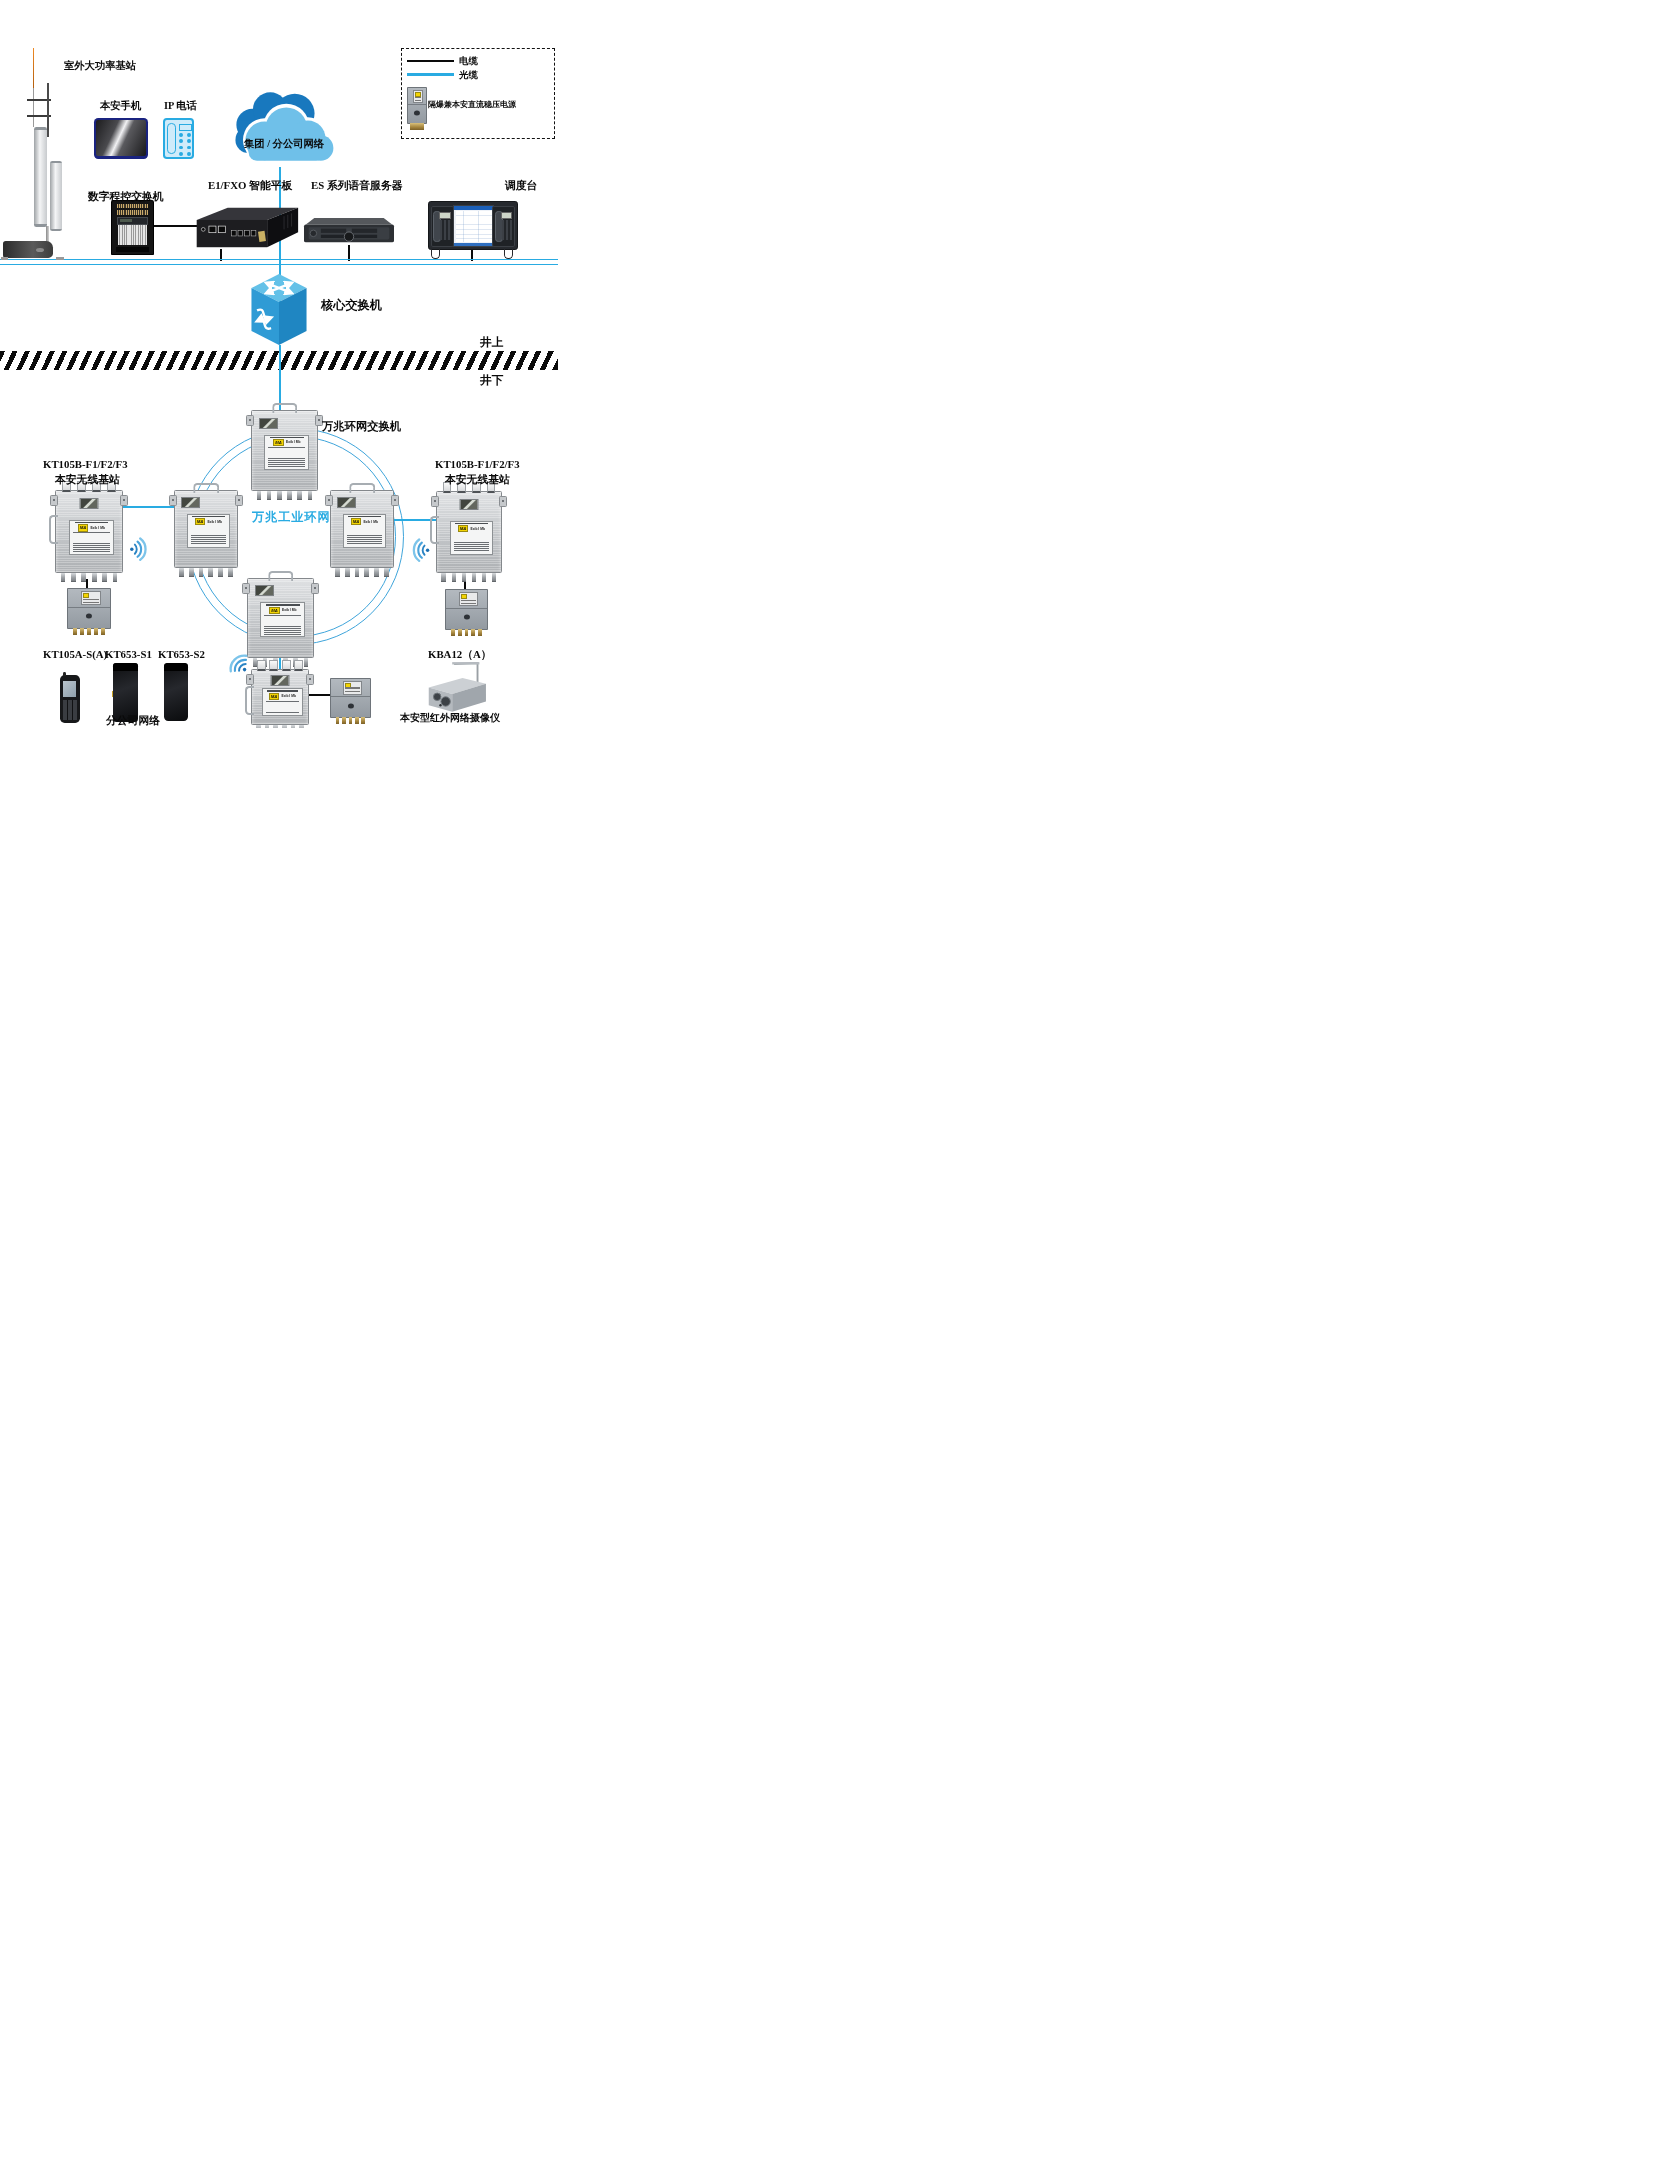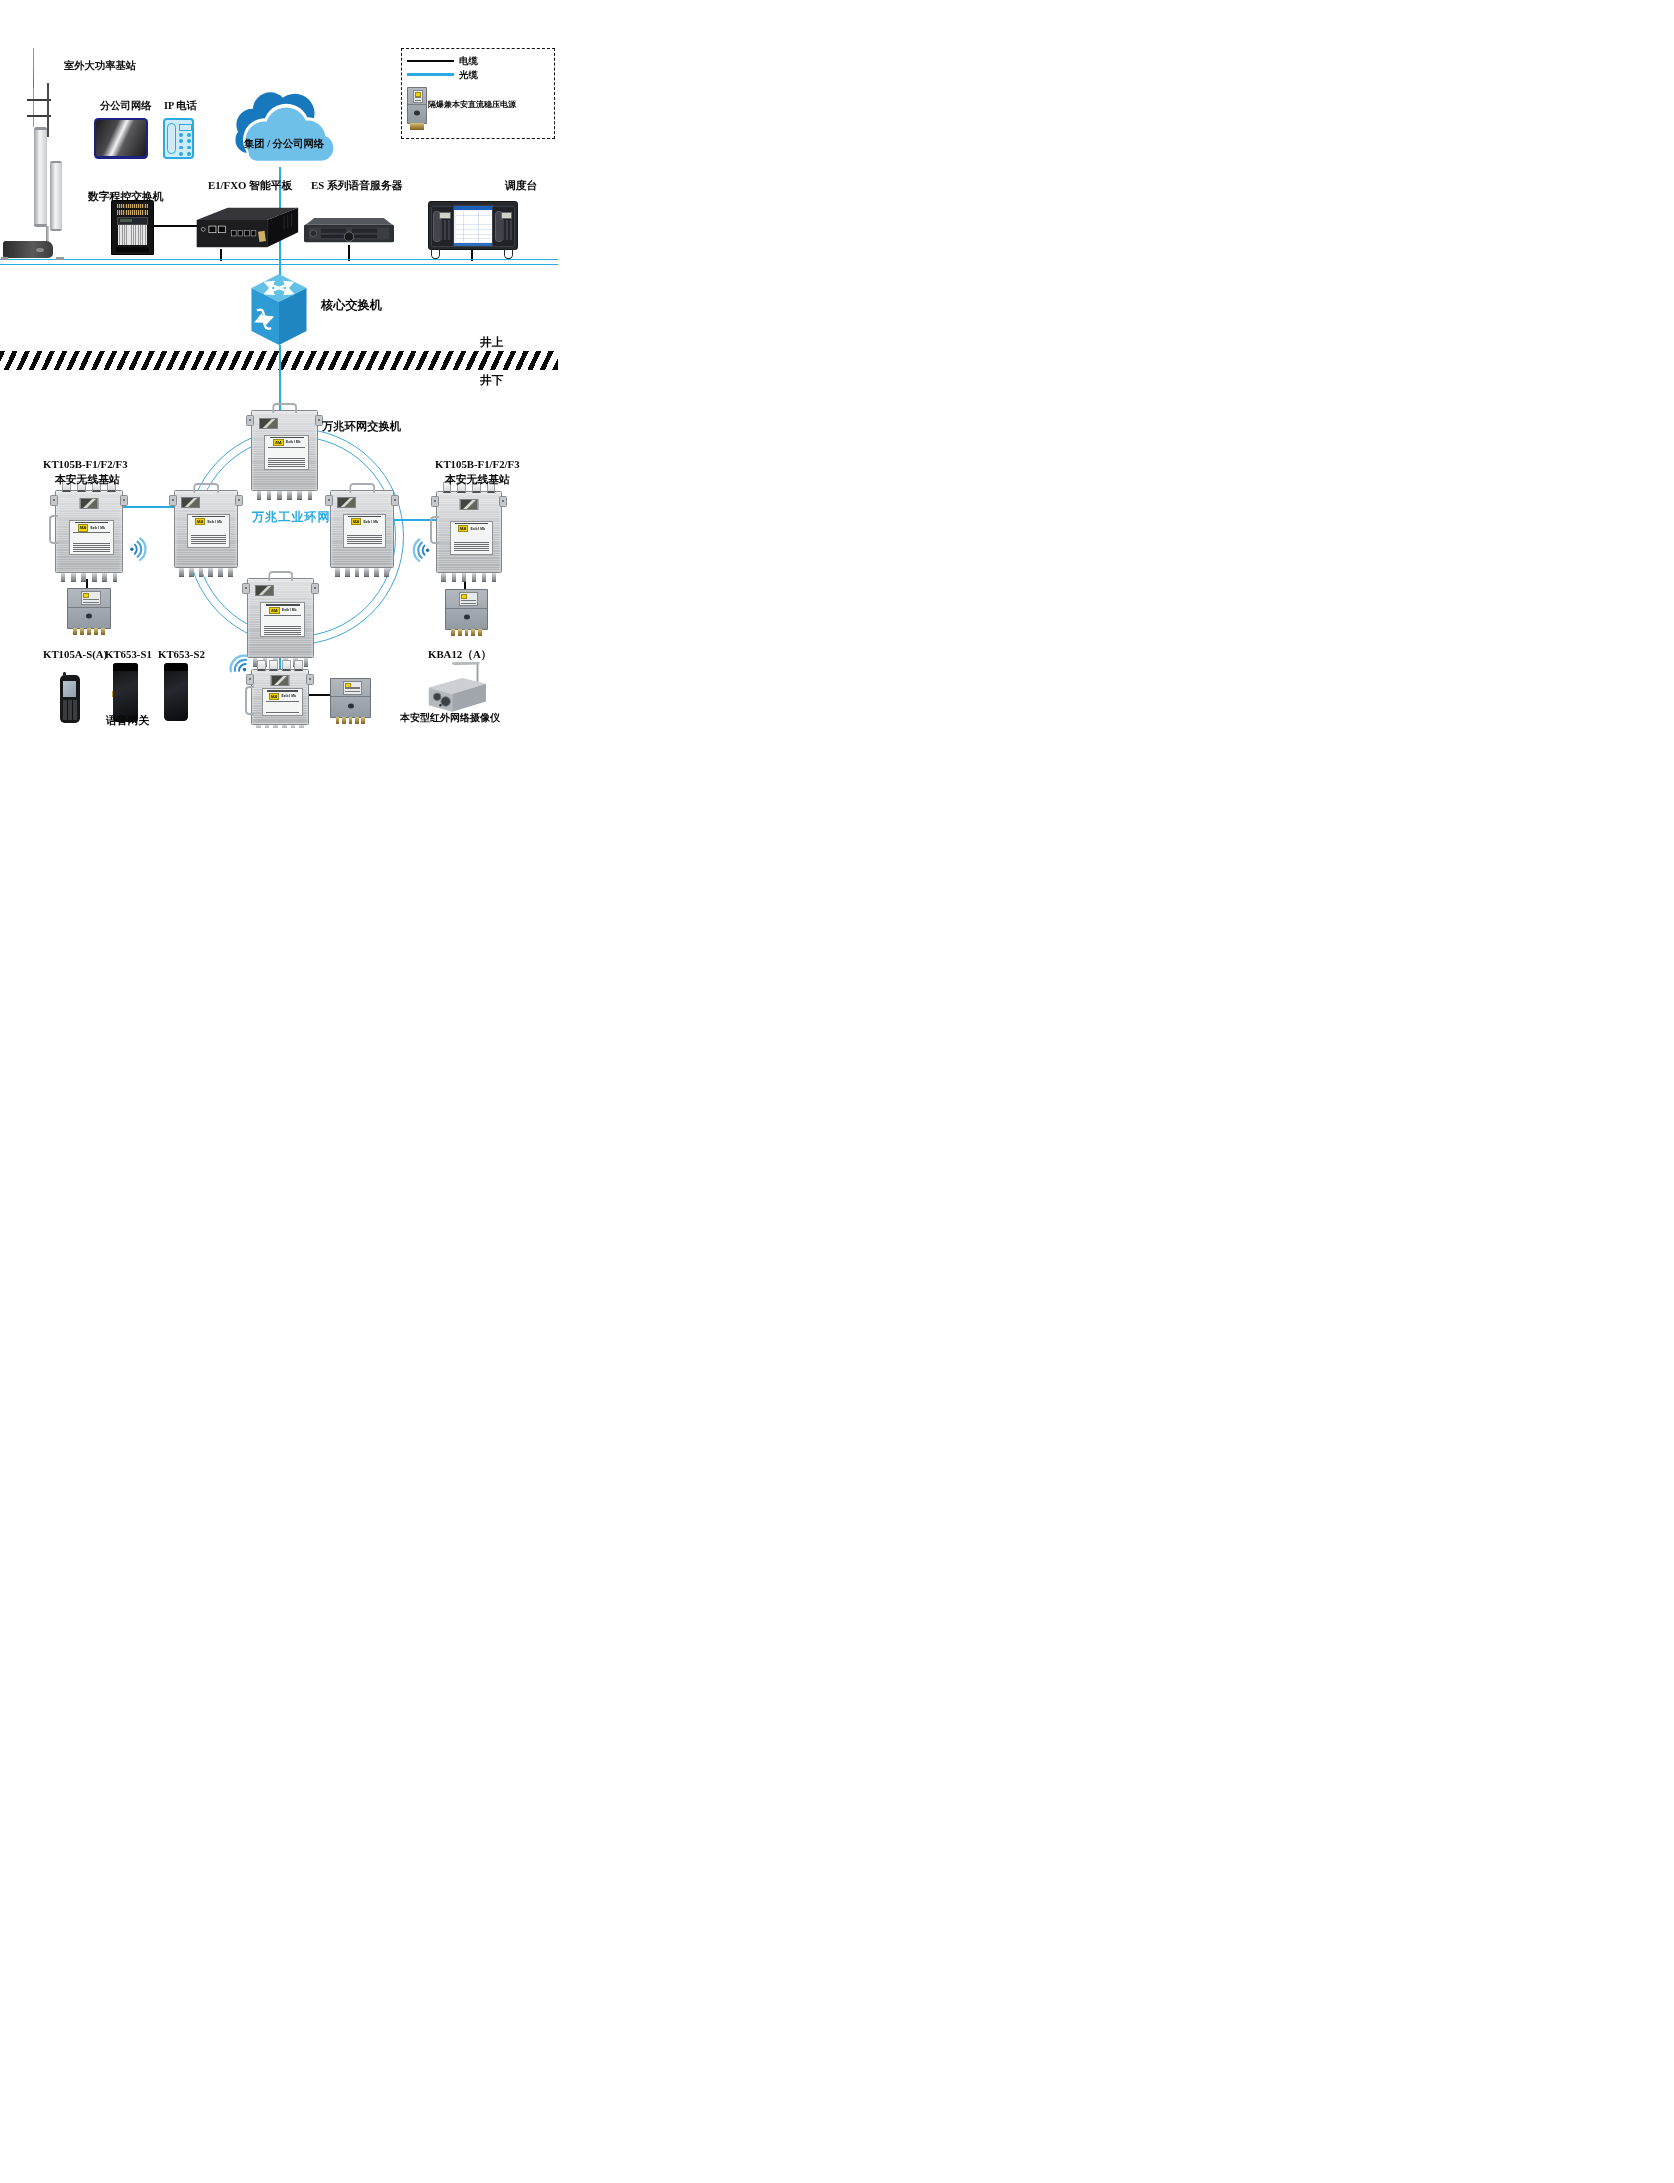--- a/index.html
+++ b/index.html
@@ -197,21 +197,21 @@
   <div class="ant-part" style="left:27px;top:115px;width:23.5px;height:1.9px;background:#3a3a3a;"></div>
   <div class="ant-part" style="left:47px;top:83px;width:2.3px;height:54px;background:#4a4a4a;"></div>
   <div class="ant-part" style="left:34px;top:127px;width:13px;height:94px;border-radius:2.3px;background:linear-gradient(90deg,#9fa3a6,#f4f5f6 45%,#c7cacd);border-top:3.3px solid #8f959a;border-bottom:3.3px solid #8f959a;"></div>
   <div class="ant-part" style="left:50px;top:161px;width:12.2px;height:66px;border-radius:2.3px;background:linear-gradient(90deg,#9fa3a6,#f4f5f6 45%,#c7cacd);border-top:2.8px solid #8f959a;border-bottom:2.8px solid #8f959a;"></div>
   <div class="ant-part" style="left:46px;top:226px;width:3.3px;height:31px;background:linear-gradient(90deg,#8a8a8a,#d4d4d4);"></div>
   <div class="ant-part" style="left:2.8px;top:241px;width:50px;height:17.4px;border-radius:2.8px 6.6px 4.7px 2.8px;background:linear-gradient(90deg,#2b2b2b,#5a5a5a 60%,#3c3c3c);"></div>
   <div class="ant-part" style="left:36px;top:248px;width:7.5px;height:4.2px;border-radius:50%;background:#8a8a8a;"></div>
   <div class="ant-part" style="left:0.9px;top:257px;width:7.5px;height:2.8px;background:#9a9a9a;"></div>
   <div class="ant-part" style="left:56px;top:257px;width:7.5px;height:2.8px;background:#9a9a9a;"></div>
 
-  <div class="lbl" style="left:100px;top:99px;font-size:10.3px;">分公司网络</div>
+  <div class="lbl" style="left:100px;top:99px;font-size:10.3px;">本安手机</div>
   <div id="tablet">
       <div class="scrn"></div>
     </div>
   <div class="lbl" style="left:164px;top:99px;font-size:10.3px;">IP 电话</div>
   <div id="ipphone">
     <div class="inner"></div>
     <div class="hs"></div>
     <div class="dsp"></div>
     <div class="kdots">
         <span></span>
@@ -577,21 +577,21 @@
     <div class="scr"></div>
       <div class="kp"></div>
   </div>
   <div class="slab" style="left:113px;top:663px;width:25px;height:59px;">
     <div class="band"></div>
       <div class="btn"></div>
   </div>
   <div class="slab" style="left:164px;top:663px;width:23.5px;height:58px;border-radius:4.2px;">
     <div class="band"></div>
   </div>
-  <div class="lbl" style="left:106px;top:714px;font-size:10.8px;">语音网关</div>
+  <div class="lbl" style="left:106px;top:714px;font-size:10.8px;">分公司网络</div>
 
   <div class="lbl" style="left:428px;top:648px;font-size:10.8px;">KBA12（A）</div>
   <svg class="devsvg" style="left:425px;top:660px;" width="68" height="53" viewBox="0 0 145 112">
     <g stroke="#9aa0a5" stroke-width="4" fill="none">
       <path d="M62 8 L112 6 L112 50"></path>
     </g>
     <rect x="58" y="4" width="58" height="5" fill="#b6bbc0"></rect>
     <polygon points="8,58 80,38 130,50 58,72" fill="#ccd0d4"></polygon>
     <polygon points="8,58 58,72 58,110 8,96" fill="#b4b9be"></polygon>
     <polygon points="58,72 130,50 130,88 58,110" fill="#a0a6ac"></polygon>

